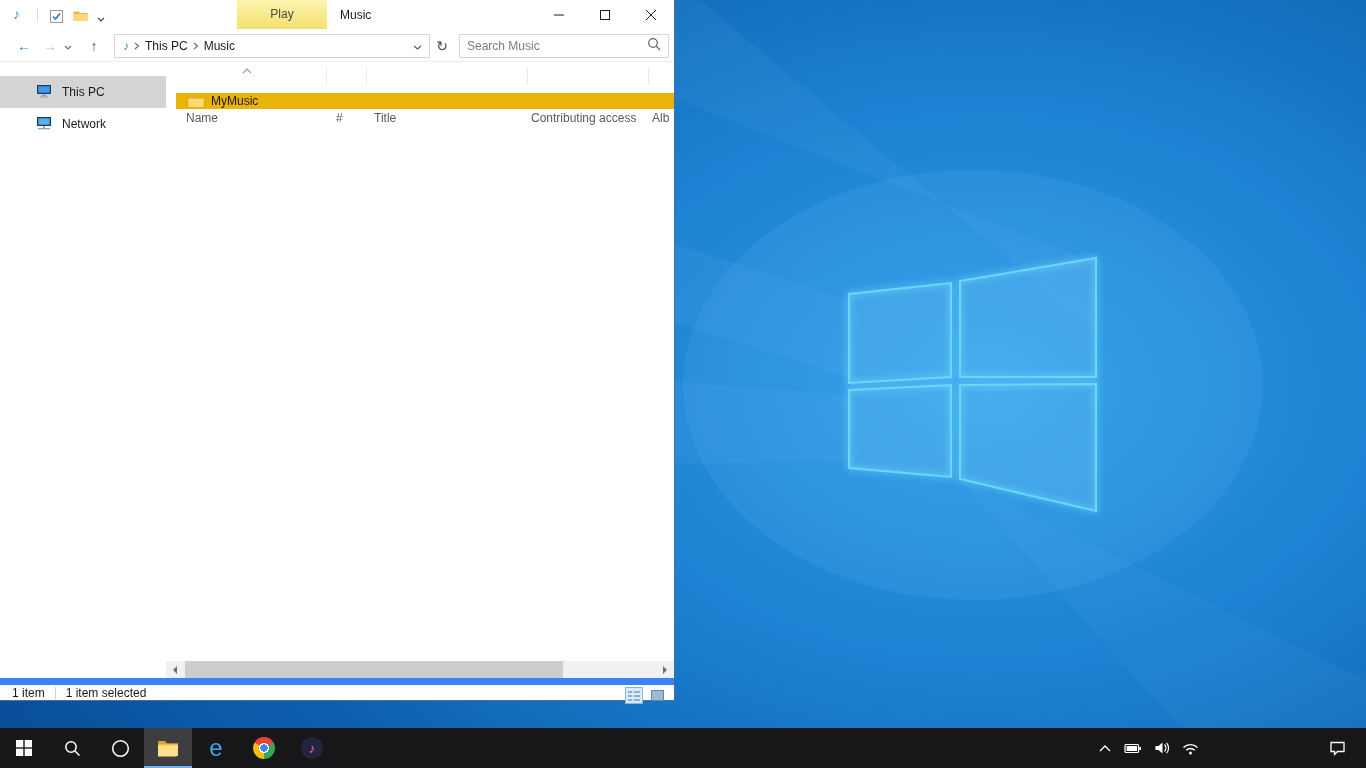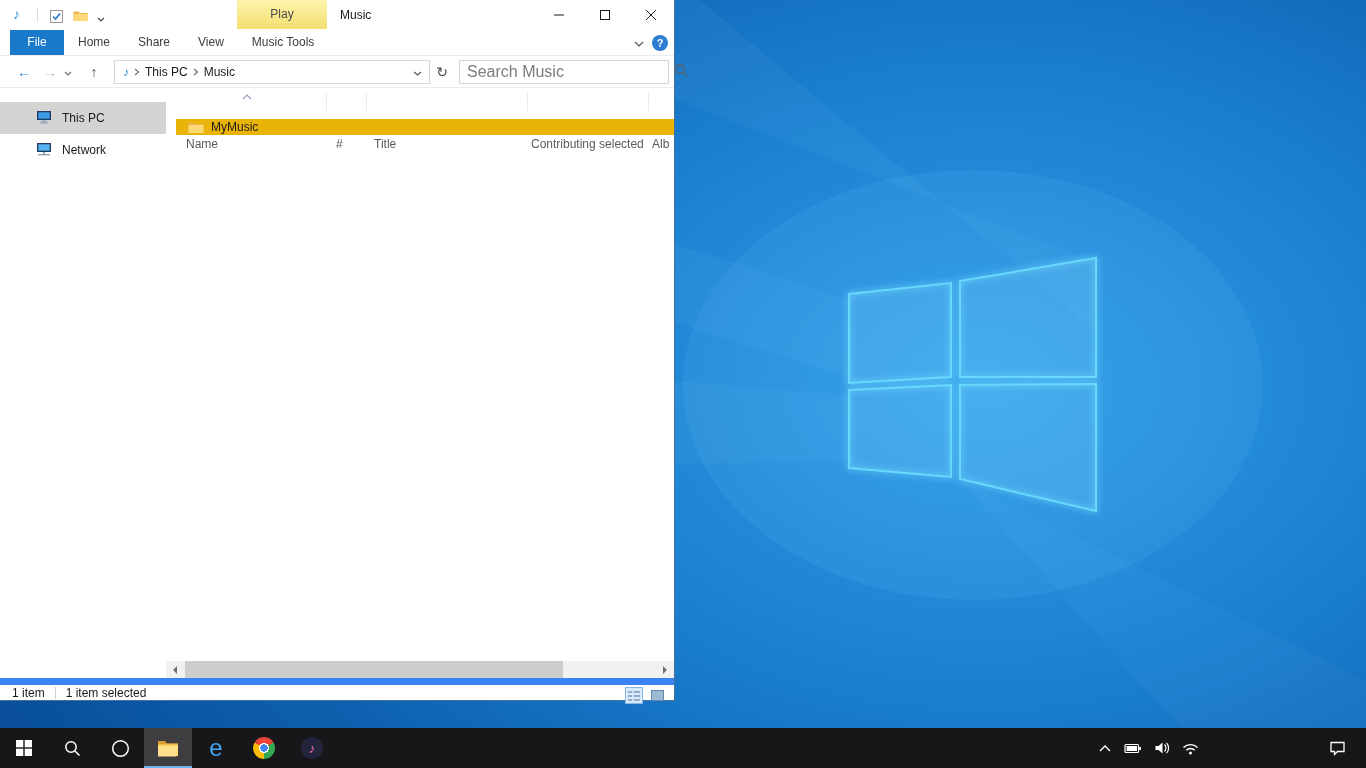--- a/index.html
+++ b/index.html
@@ -48,21 +48,21 @@
   .g-up   { margin-left:8px; color:#4a4a4a; }
   .addr { margin-left:10px; width:316px; height:24px; border:1px solid #d6d6d6;
     display:flex; align-items:center; background:#fff; }
   .addr-note { color:#2b8dd8; margin:0 5px 0 8px; font-size:12px; }
   .crumb { padding:0 5px; line-height:22px; }
   .addr-spacer { flex:1; }
   .addr-chv { padding:0 7px; }
   .refresh-btn { width:18px; text-align:center; color:#4a4a4a; font-size:14px; margin-left:3px; }
   .searchbox { margin-left:8px; width:210px; height:24px; border:1px solid #d6d6d6;
     display:flex; align-items:center; padding:0 7px; }
-  .searchbox input { flex:1; border:none; outline:none; font-size:16px;
+  .searchbox input { flex:1; border:none; outline:none; font-size:12px;
     font-family:"Liberation Sans",sans-serif; color:#444; background:transparent; }
   .searchbox input::placeholder { color:#7c7c7c; }
 
   .main { flex:1; display:flex; min-height:0; }
   .navpane { width:166px; padding-top:14px; }
   .np-item { height:32px; display:flex; align-items:center; padding-left:36px; }
   .np-item.selected { background:#d4d4d4; }
   .np-item .ico { width:17px; height:16px; margin-right:9px; flex:0 0 17px; }
 
   .filearea { flex:1; position:relative; overflow:hidden; }
@@ -180,35 +180,20 @@
       </div>
       <div class="wc">
         <svg width="10" height="10" viewBox="0 0 10 10">
             <line x1="0" y1="0" x2="10" y2="10" stroke="#1a1a1a"></line>
             <line x1="10" y1="0" x2="0" y2="10" stroke="#1a1a1a"></line>
           </svg>
       </div>
     </div>
   </div>
 
-  <div class="ribbon-tabs">
-    <div class="tab-file">File</div>
-    <div class="rtab">Home</div>
-    <div class="rtab">Share</div>
-    <div class="rtab">View</div>
-    <div class="rtab">Music Tools</div>
-    <div class="ribbon-right">
-      <span>
-        <svg width="10" height="6" viewBox="0 0 10 6">
-            <polyline points="1,1 5,5 9,1" fill="none" stroke="#555" stroke-width="1.2"></polyline>
-          </svg>
-      </span>
-      <span class="help-btn">?</span>
-    </div>
-  </div>
 
   <div class="navbar">
     <span class="nav-glyph g-back">←</span>
     <span class="nav-glyph g-fwd">→</span>
     <span class="g-chv">
       <svg width="8" height="5" viewBox="0 0 8 5">
           <polyline points="1,1 4,4 7,1" fill="none" stroke="#6a6a6a" stroke-width="1.1"></polyline>
         </svg>
     </span>
     <span class="nav-glyph g-up">↑</span>
@@ -277,21 +262,21 @@
     <div class="filearea">
       <div class="flhead">
         <span class="sortcaret">
           <svg width="10" height="6" viewBox="0 0 10 6">
               <polyline points="1,5 5,1 9,5" fill="none" stroke="#8aa0b8" stroke-width="1.1"></polyline>
             </svg>
         </span>
         <span class="col col-name">Name</span>
         <span class="col col-num">#</span>
         <span class="col col-title">Title</span>
-        <span class="col col-ca">Contributing selected</span>
+        <span class="col col-ca">Contributing access</span>
         <span class="col col-alb">Alb</span>
         <span class="colsep sep1"></span>
         <span class="colsep sep2"></span>
         <span class="colsep sep3"></span>
         <span class="colsep sep4"></span>
       </div>
       <div class="flrow">
         <span class="ico">
           <svg width="16" height="13" viewBox="0 0 16 13">
               <path d="M0.5 1.5 h5 l1.3 1.6 H15.5 V12 H0.5 Z" fill="#e9b64a"></path>

